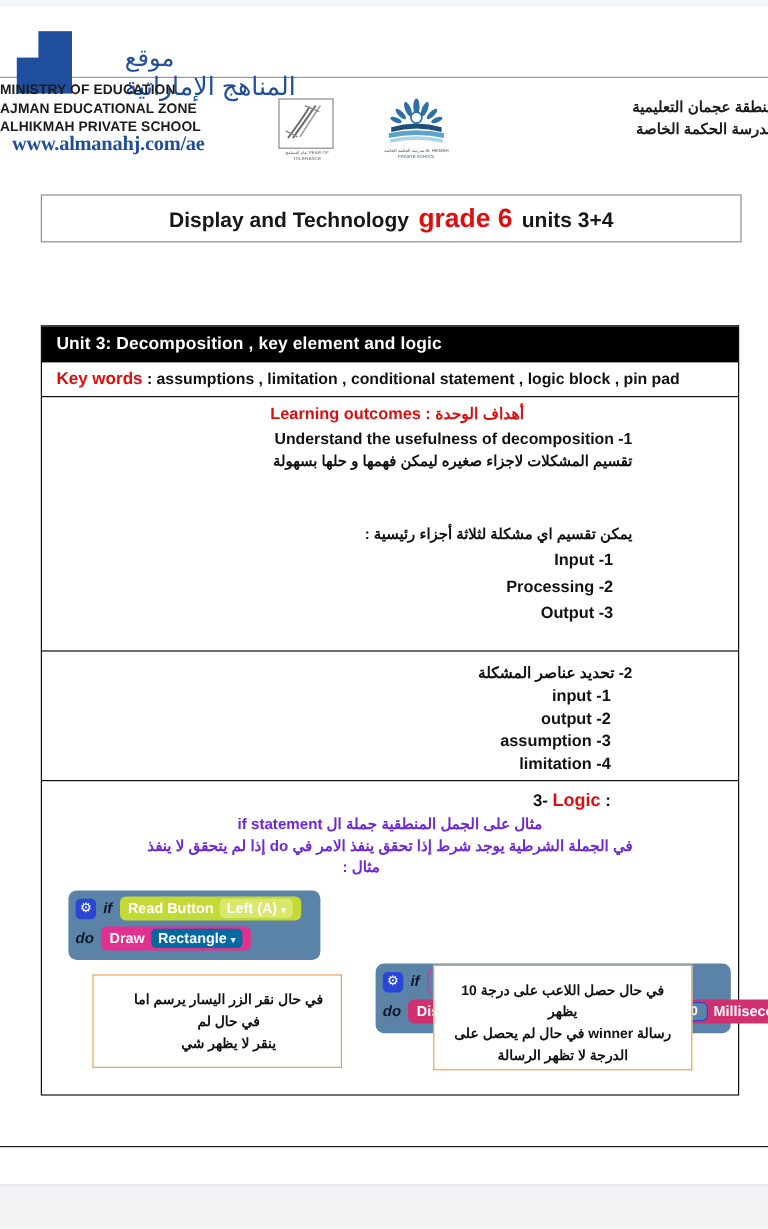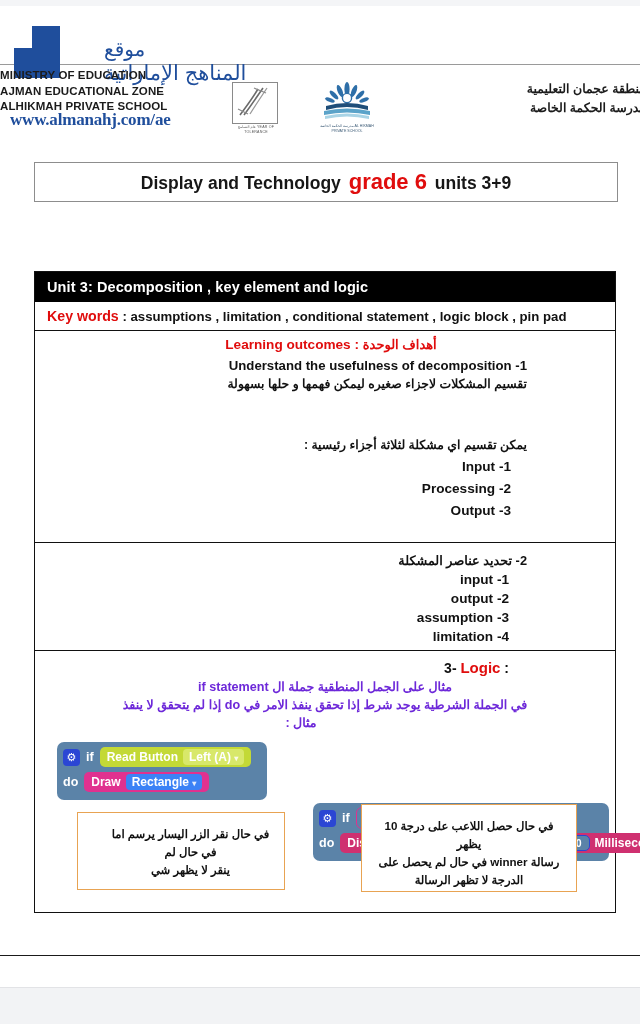--- a/index.html
+++ b/index.html
@@ -321,21 +321,21 @@
     gap: 6px;
     height: 22px;
   }
   .gear {
     width: 17px; height: 17px;
     background: #2b46d4;
     border-radius: 4px;
     display: flex; align-items: center; justify-content: center;
     color: #fff; font-size: 11px; line-height: 1;
   }
-  .kw-w { color: #ffffff; font-size: 12.5px; font-weight: bold; }
+  .kw-w { color: #0f172a; font-size: 12.5px; font-weight: bold; font-style: italic; }
   .do-row {
     display: flex;
     align-items: center;
     gap: 6px;
     height: 24px;
     margin-top: 2px;
   }
   .pill {
     border-radius: 5px;
     padding: 2px 7px;
@@ -346,21 +346,21 @@
     display: inline-flex;
     align-items: center;
     gap: 5px;
   }
   .pill-green { background: #c3d936; color: #ffffff; }
   .pill-green .inner {
     background: #d8e86a; border-radius: 4px; padding: 1px 6px; color: #ffffff;
   }
   .pill-pink { background: #e0318f; }
   .pill-pink .inner {
-    background: #3b82f6; border-radius: 4px; padding: 1px 6px; color: #ffffff;
+    background: #0369a1; border-radius: 4px; padding: 1px 6px; color: #ffffff;
   }
   .pill-cmp { background: #5b83a8; border: 1.5px solid #e0318f; border-radius: 6px; padding: 2px 5px; }
   .pill-var { background: #e0318f; border-radius: 4px; padding: 1px 6px; font-size: 10.5px; }
   .pill-op  { background: #5b83a8; border: 1px solid #bcd2e4; border-radius: 4px; padding: 1px 6px; font-size: 10.5px; }
   .pill-num { background: #5b83a8; border: 1.5px solid #2b46d4; border-radius: 5px; padding: 1px 7px; font-size: 10.5px; }
   .pill-mag { background: #cf3070; }
   .pill-str { background: #8fd3ad; color: #ffffff; border-radius: 4px; padding: 1px 7px; font-size: 10.5px; }
   .caret { font-size: 8px; opacity: .85; }
 
   .note {
@@ -442,21 +442,21 @@
     <div class="school-right">
       <div>منطقة عجمان التعليمية</div>
       <div>مدرسة الحكمة الخاصة</div>
     </div>
   </div>
 
   <div class="title-box">
     <div class="title-text">
       <span>Display and Technology</span>
       <span class="grade">grade 6</span>
-      <span>units 3+9</span>
+      <span>units 3+4</span>
     </div>
   </div>
 
   <div class="table">
 
     <div class="row-unit">Unit 3:  Decomposition , key element and logic</div>
 
     <div class="row-keywords">
       <span class="kw">Key words</span>
       <span>: assumptions , limitation , conditional statement , logic block , pin pad</span>

